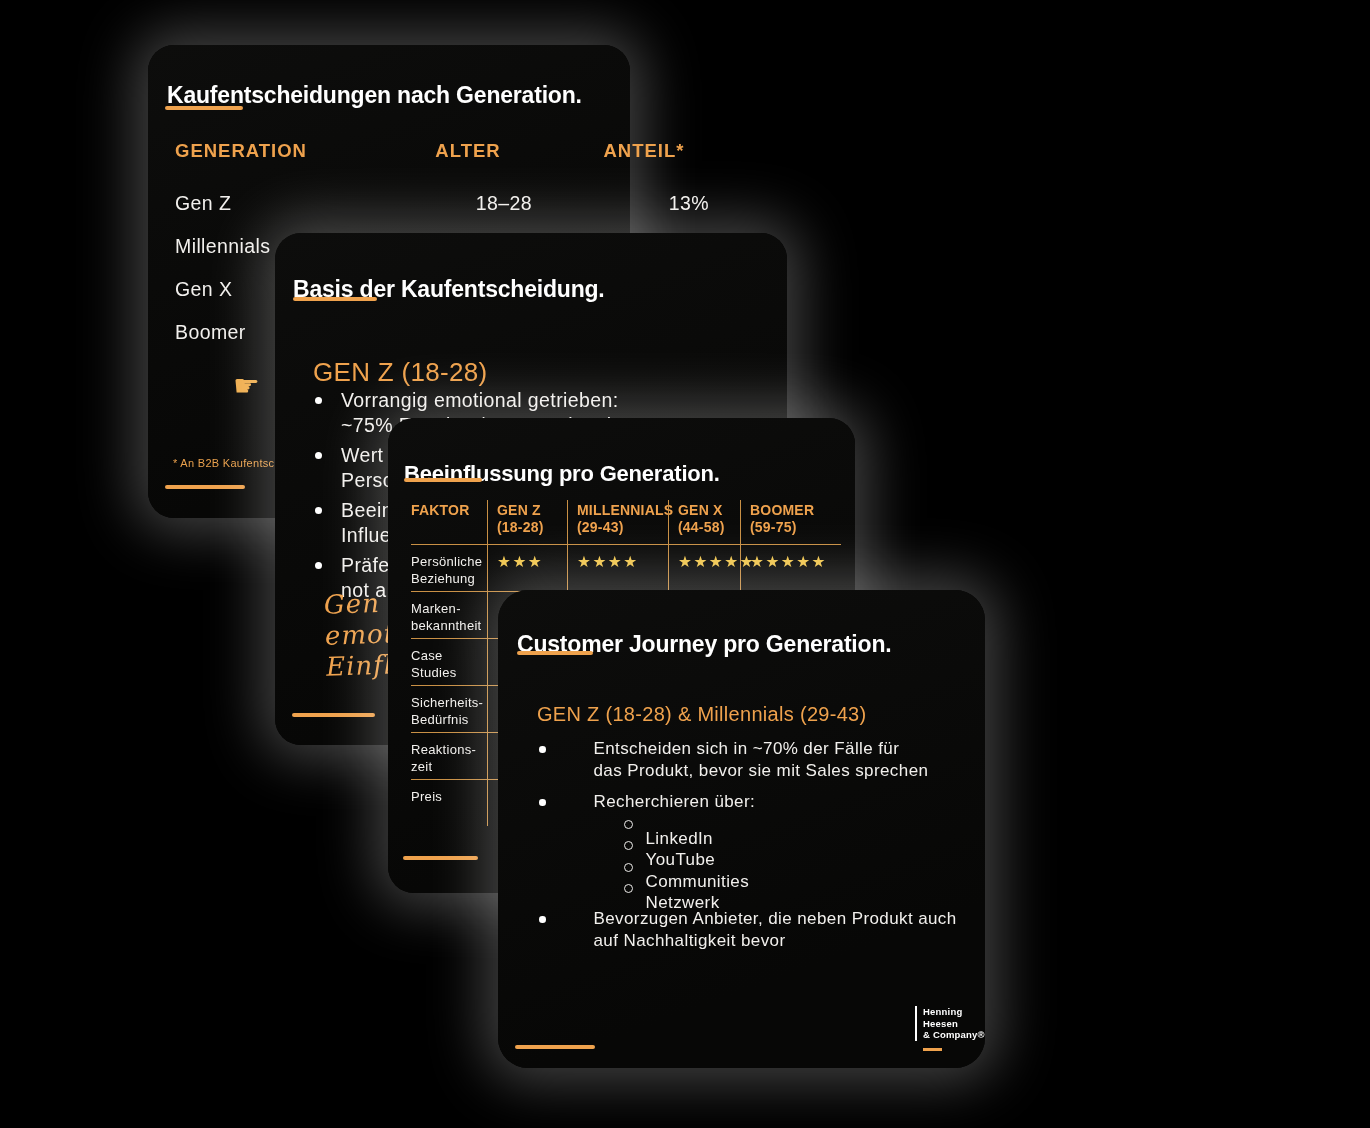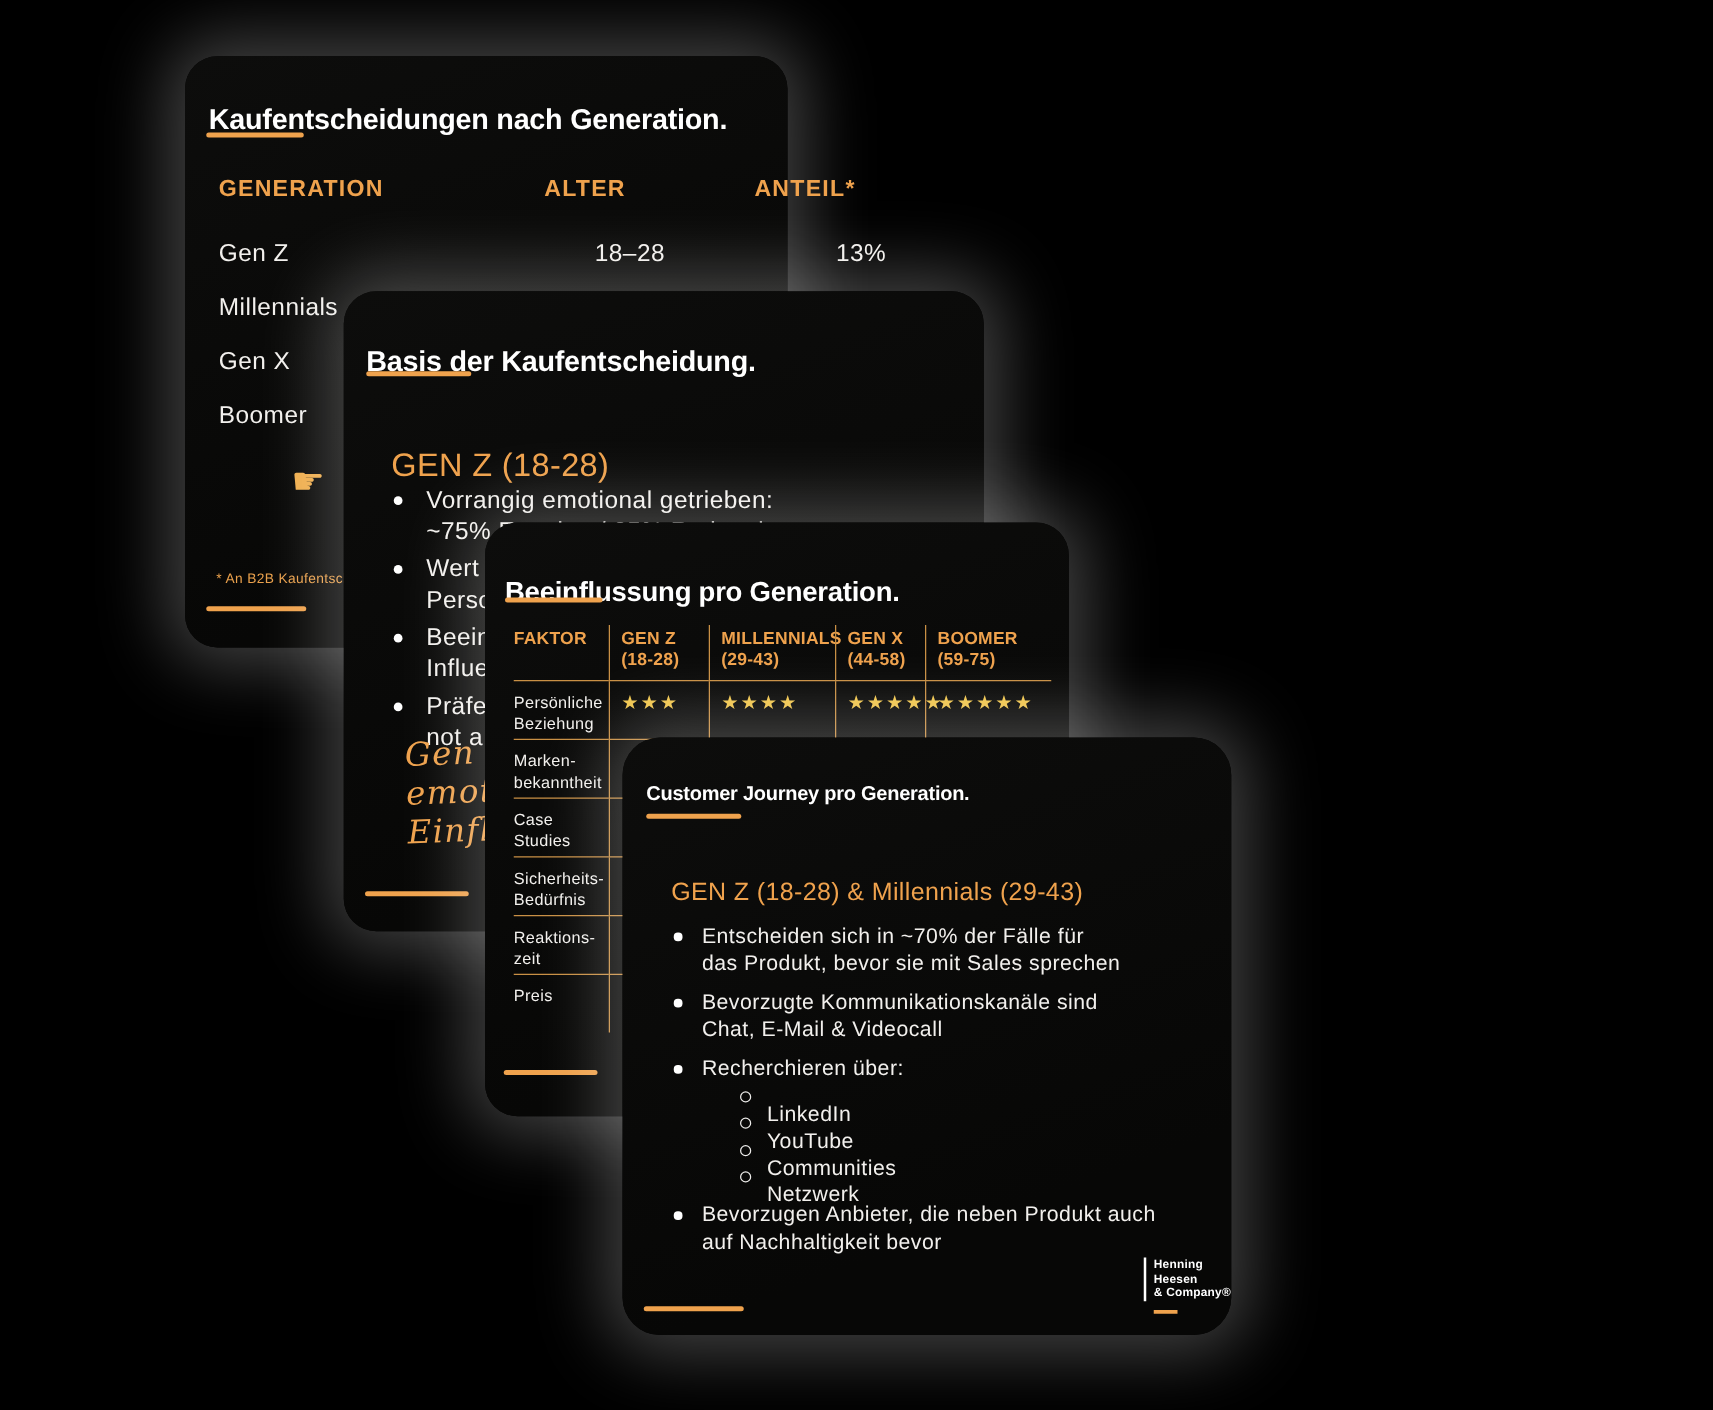--- a/index.html
+++ b/index.html
@@ -48,25 +48,25 @@
             grid-template-columns:76px 80px 101px 72px 101px;}
   .c3-cell{padding:2px 0 0 0;}
   .c3-cell.val{border-left:1.5px solid var(--line);padding-left:9px;}
   .c3-cell.hb{border-bottom:1.5px solid var(--line);padding-bottom:8px;}
   .c3-cell.rb{border-bottom:1.5px solid var(--line);}
   .c3-head{color:var(--accent);font-weight:bold;font-size:14px;line-height:17px;letter-spacing:0.2px;white-space:nowrap;}
   .c3-factor{font-size:13px;line-height:16.5px;color:#F2F0ED;letter-spacing:0.3px;white-space:nowrap;padding-top:9px;height:37px;}
   .c3-stars{color:var(--gold);font-size:15.5px;letter-spacing:1.5px;padding-top:8px;height:38px;white-space:nowrap;}
   .c3-footer{left:15px;top:438px;width:75px;}
   
-  .c4-title{left:19px;top:26px;font-size:16px;}
+  .c4-title{left:19px;top:26px;font-size:23px;}
   .c4-underline{left:19px;top:61px;width:76px;}
   .c4-heading{left:39px;top:96px;font-size:20px;letter-spacing:0.3px;}
   .c4-bullets{position:absolute;left:39px;top:148px;width:430px;}
-  .c4-bullets .bullet{margin-bottom:9px;}
+  .c4-bullets .bullet{margin-bottom:9px;gap:32px;}
   .c4-bullets .dot{width:6.5px;height:6.5px;margin:8px 16px 0 2px;}
   .c4-bullets .b-text{font-size:17px;line-height:22px;}
   .sub-list{margin:1px 0 0 30px;}
   .sub-item{display:flex;height:21.3px;align-items:flex-start;}
   .ring{flex:0 0 auto;width:7px;height:7px;border:1.4px solid #EDECEA;border-radius:50%;margin:6px 13px 0 0;}
   .sub-item .b-text{font-size:17px;line-height:21.3px;margin-top:14px;}
   .c4-logo{position:absolute;left:417px;top:416px;}
   .logo-text{border-left:2px solid #fff;padding-left:6px;color:#fff;font-weight:bold;
              font-size:9.5px;line-height:11.5px;letter-spacing:0.2px;white-space:nowrap;}
   .logo-bar{width:19px;height:3px;background:var(--accent);margin:7px 0 0 8px;}
@@ -246,27 +246,20 @@
       <div class="bullet">
         <span class="dot"></span>
         <span class="b-text">
           <div>Entscheiden sich in ~70% der Fälle für</div>
           <div>das Produkt, bevor sie mit Sales sprechen</div>
         </span>
       </div>
       <div class="bullet">
         <span class="dot"></span>
         <span class="b-text">
-          <div>Bevorzugte Kommunikationskanäle sind</div>
-          <div>Chat, E-Mail &amp; Videocall</div>
-        </span>
-      </div>
-      <div class="bullet">
-        <span class="dot"></span>
-        <span class="b-text">
           <div>Recherchieren über:</div>
           <div class="sub-list">
             <div class="sub-item">
               <span class="ring"></span>
               <span class="b-text">LinkedIn</span>
             </div>
             <div class="sub-item">
               <span class="ring"></span>
               <span class="b-text">YouTube</span>
             </div>

